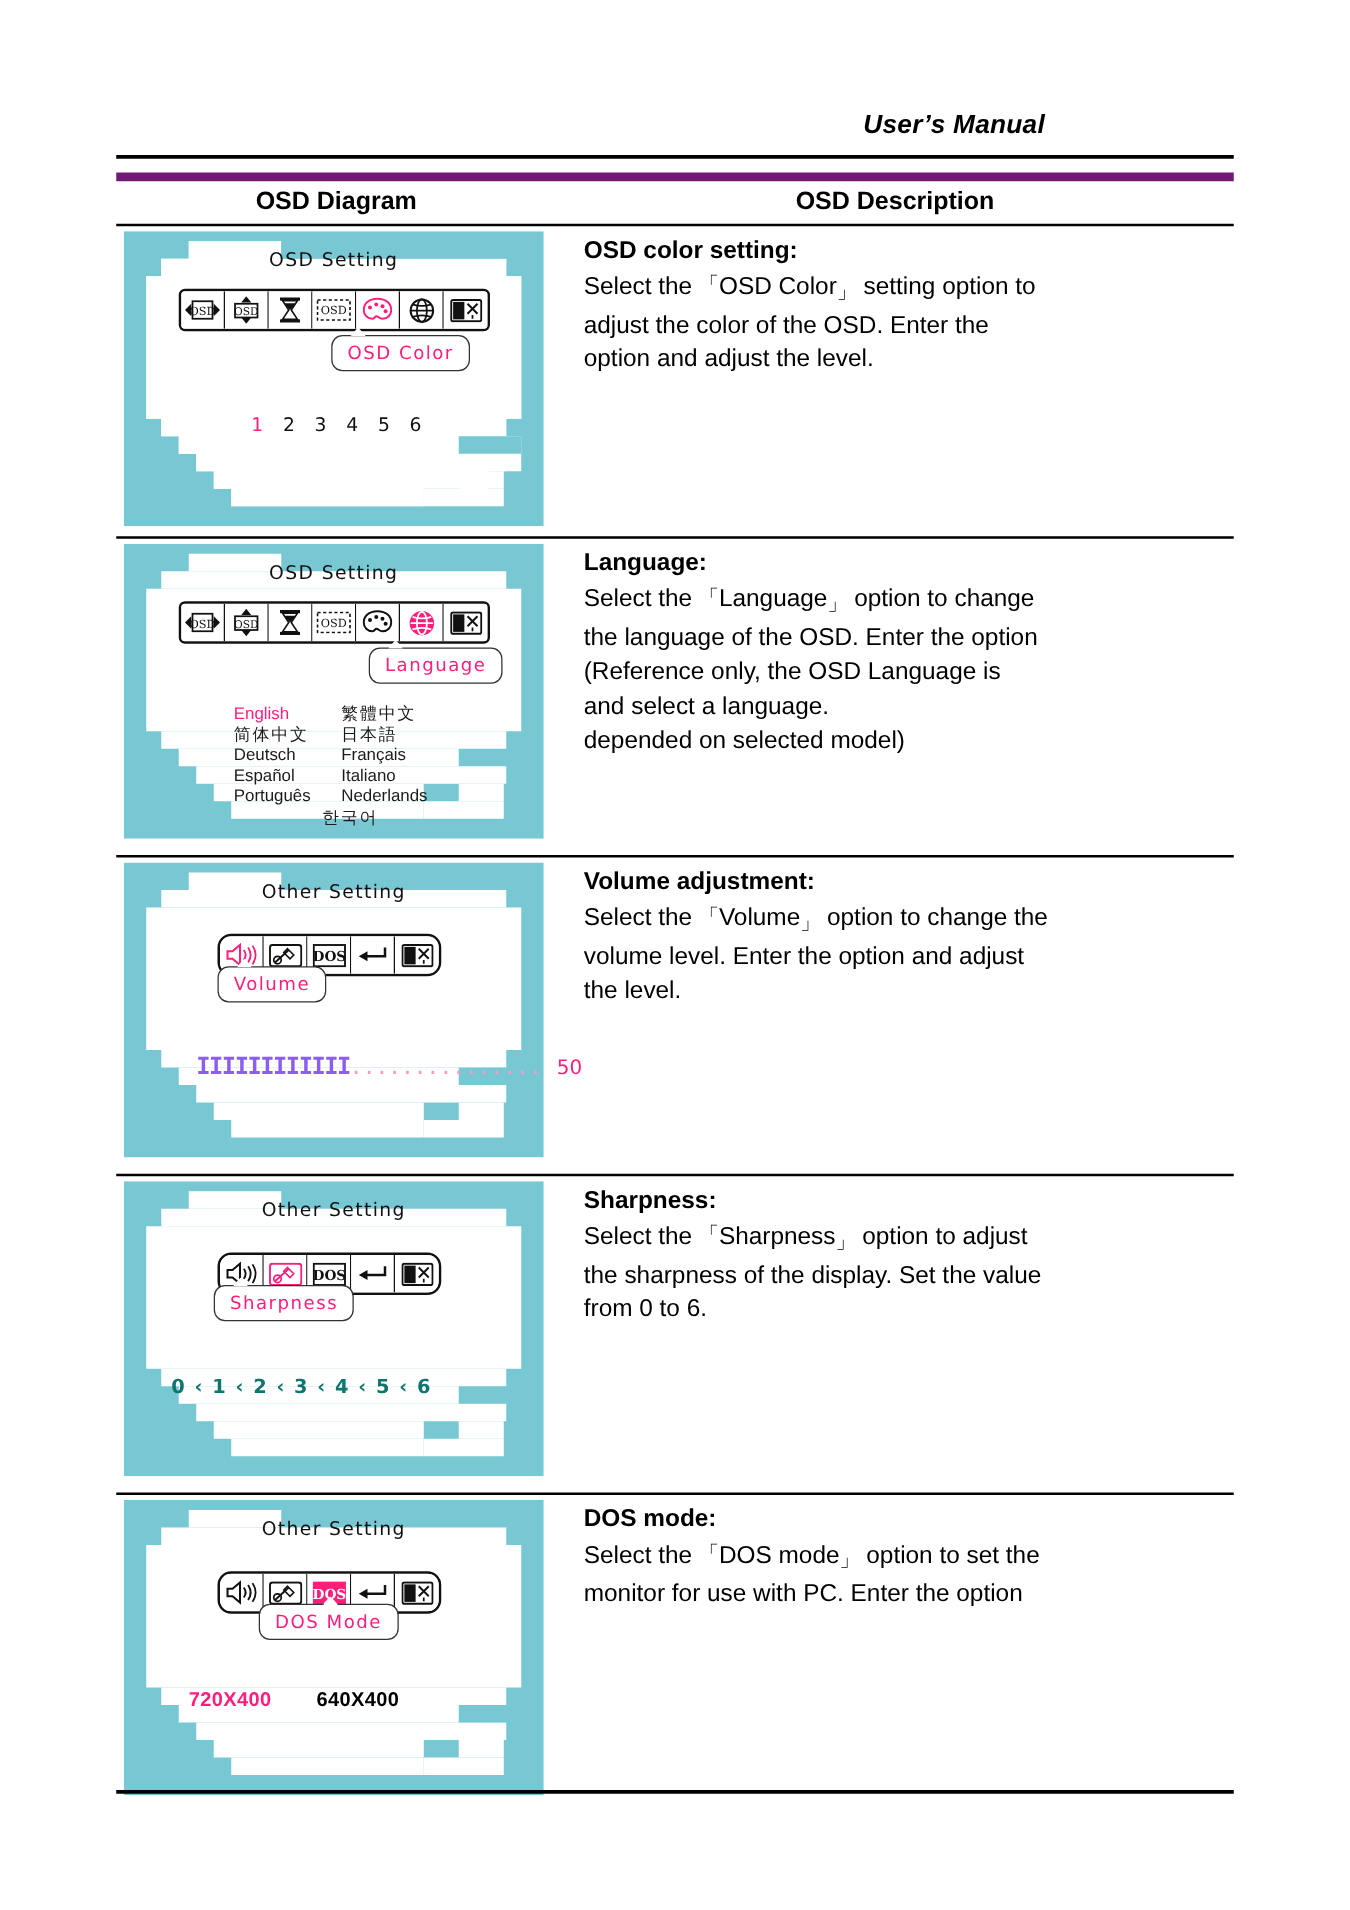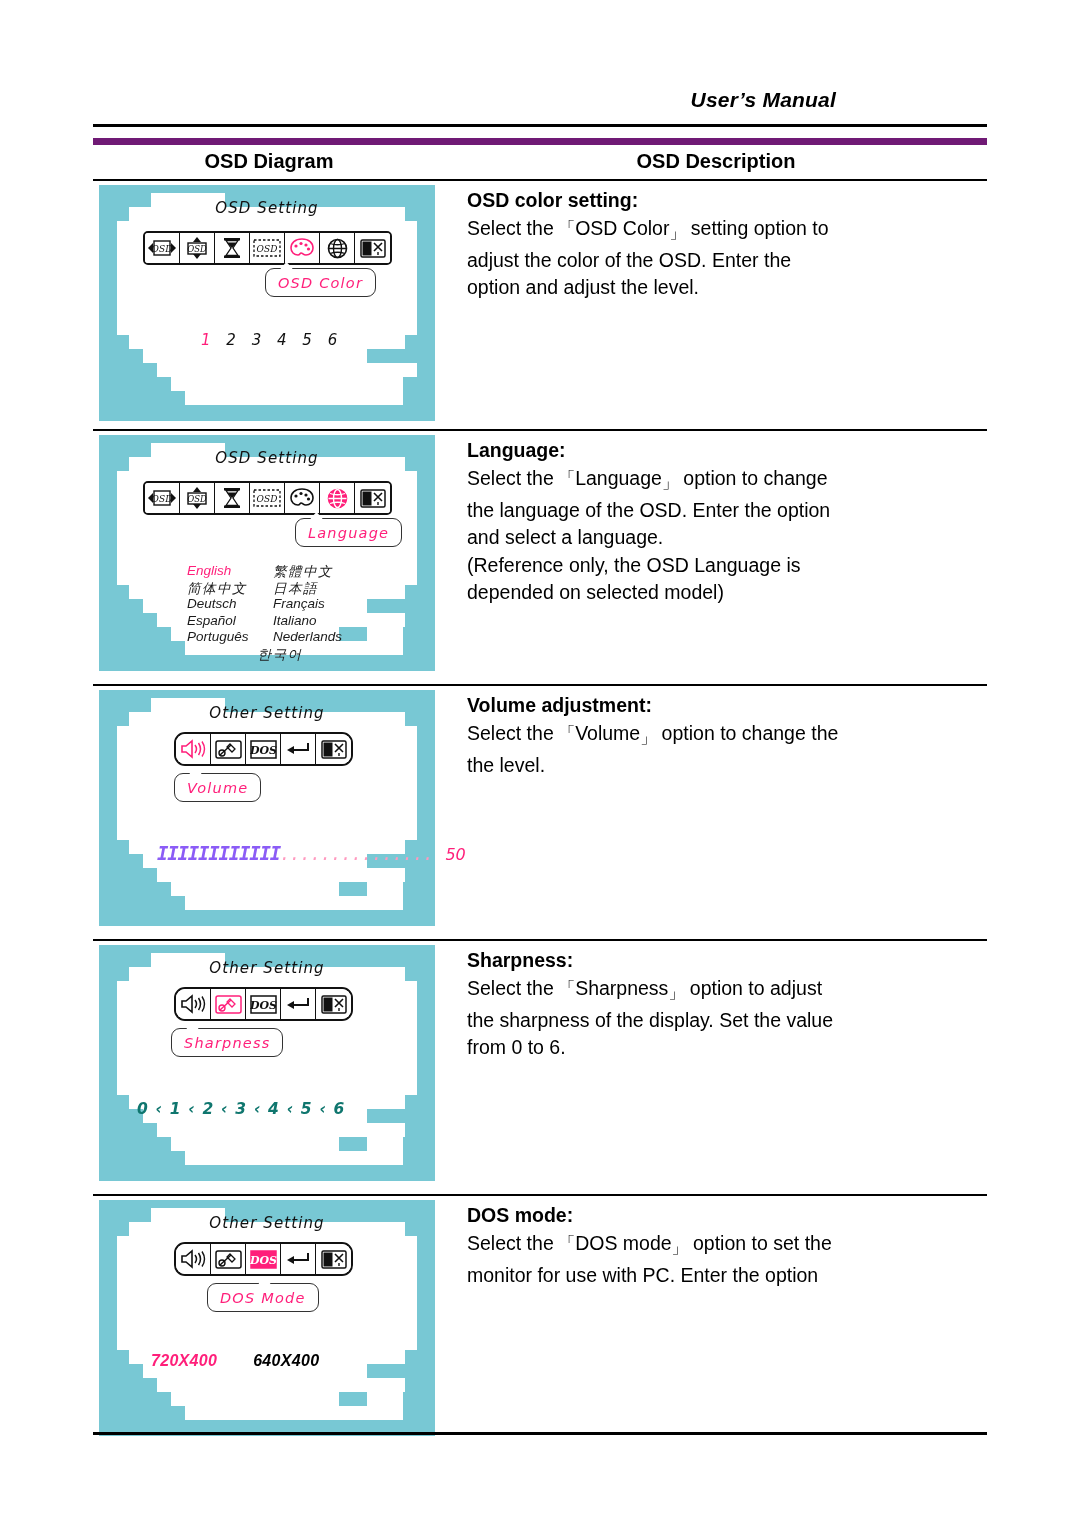--- a/index.html
+++ b/index.html
@@ -102,21 +102,20 @@
     width: 340px;
     height: 100%;
     margin-left: 6px;
   }
   .osd-frame {
     position: absolute;
     left: 0;
     top: 4px;
     width: 336px;
     height: 236px;
-    font-style: italic;
   }
   .osd-screen {
     position: absolute;
     left: 0; top: 0;
     width: 336px;
     height: 236px;
   }
   .osd-content {
     position: absolute;
     left: 0; top: 0;
@@ -139,21 +138,21 @@
   
   .icon-strip {
     position: absolute;
     display: flex;
     border: 2px solid #111;
     border-radius: 5px;
     background: #fff;
     overflow: hidden;
   }
   .strip7 { left: 44px; top: 46px; }
-  .strip5 { left: 75px; top: 42px; border-radius: 11px; }
+  .strip5 { left: 75px; top: 57px; border-radius: 11px; }
   .icon-cell {
     width: 35px;
     height: 30px;
     border-right: 1.5px solid #111;
     display: flex;
     align-items: center;
     justify-content: center;
     box-sizing: border-box;
     background: #fff;
   }
@@ -528,22 +527,22 @@
             </div>
           </div>
         </div>
       </div>
 
       <div class="cell-desc">
         <div class="desc-title">Language:</div>
         <div class="desc-body">
           <div><span>Select the </span><span class="bk">「</span><span>Language</span><span class="bk-close">」</span><span> option to change</span></div>
           <div>the language of the OSD. Enter the option</div>
+          <div>(Reference only, the OSD Language is</div>
           <div>and select a language.</div>
-          <div>(Reference only, the OSD Language is</div>
           <div>depended on selected model)</div>
         </div>
       </div>
     </div>
 
     <div class="row" style="height:255px">
       <div class="cell-diagram">
         <div class="osd-wrap">
           <div class="osd-frame">
             <svg class="osd-screen" viewBox="0 0 336 236" preserveAspectRatio="none">
@@ -612,20 +611,21 @@
               </div>
             </div>
           </div>
         </div>
       </div>
 
       <div class="cell-desc">
         <div class="desc-title">Volume adjustment:</div>
         <div class="desc-body">
           <div><span>Select the </span><span class="bk">「</span><span>Volume</span><span class="bk-close">」</span><span> option to change the</span></div>
+          <div>volume level. Enter the option and adjust</div>
           <div>the level.</div>
         </div>
       </div>
     </div>
 
     <div class="row" style="height:255px">
       <div class="cell-diagram">
         <div class="osd-wrap">
           <div class="osd-frame">
             <svg class="osd-screen" viewBox="0 0 336 236" preserveAspectRatio="none">

